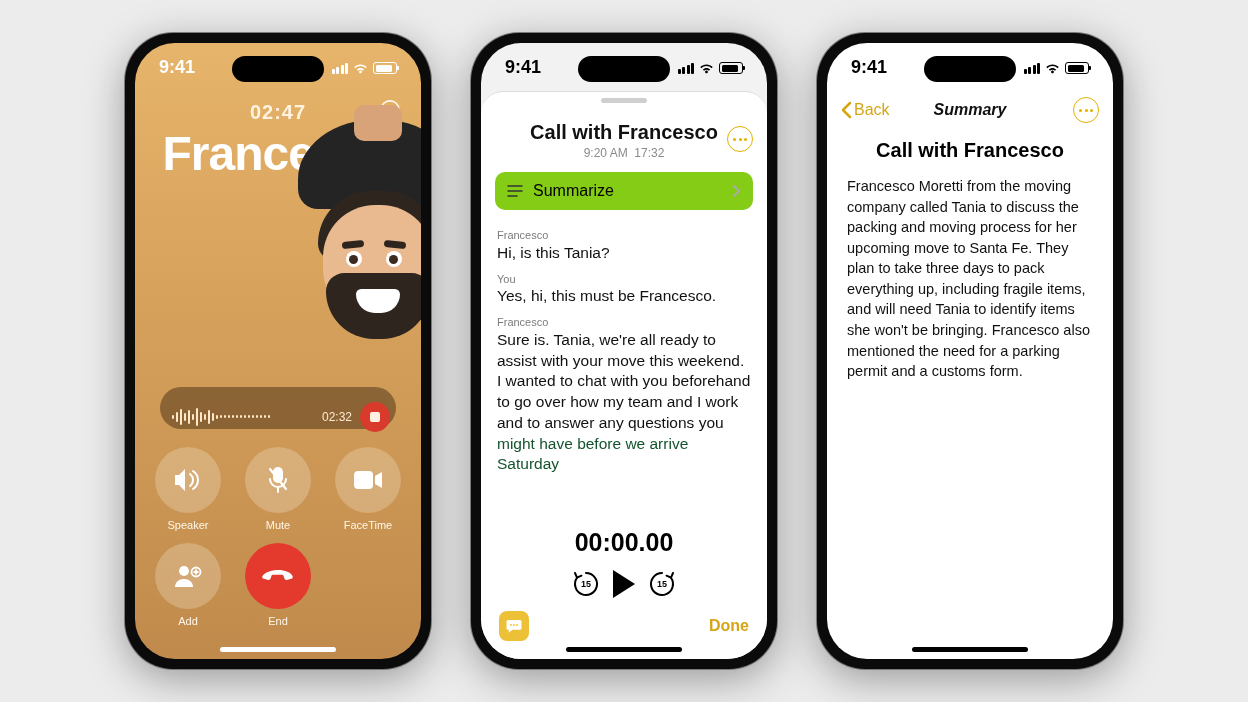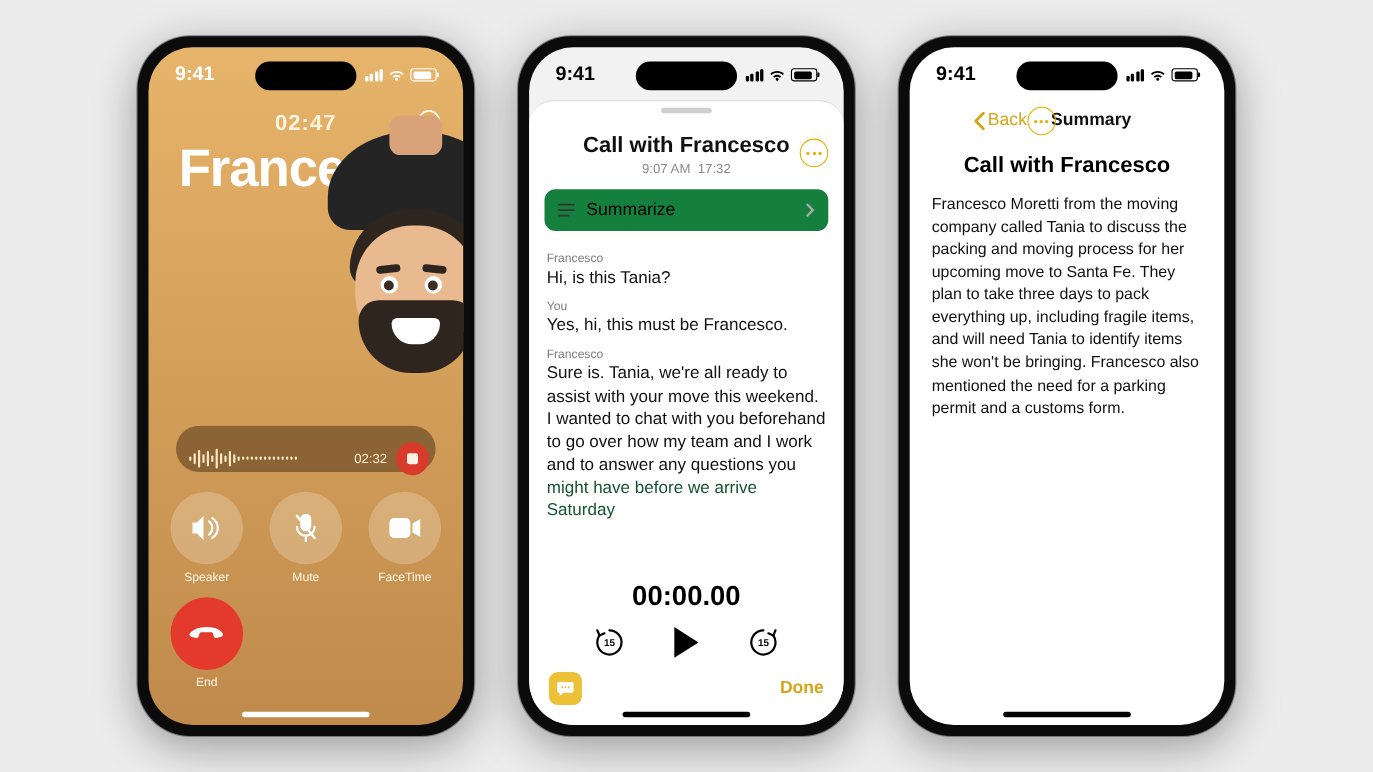--- a/index.html
+++ b/index.html
@@ -129,43 +129,43 @@
     background:#fff; border-radius:22px 22px 0 0;
     border-top:1px solid #dcdcdc;
     display:flex; flex-direction:column;
     padding-bottom:4px;
   }
   .grabber{width:46px;height:5px;background:#cfcfcf;border-radius:3px;margin:6px auto 0;}
   .opts-btn{position:absolute;top:34px;right:14px;width:26px;height:26px;border-radius:50%;border:1.5px solid #e4b100;display:flex;align-items:center;justify-content:center;}
   .opts-btn span{width:3px;height:3px;background:#e4b100;border-radius:50%;margin:0 1.2px;}
   .call-title{margin-top:18px;text-align:center;font-size:20px;font-weight:700;color:#111;}
   .call-sub{text-align:center;font-size:12px;color:#8a8a8a;margin-top:2px;}
-  .summ-btn{margin:12px 14px 0;height:38px;border-radius:10px;background:#15803d;display:flex;align-items:center;padding:0 12px;gap:10px;}
+  .summ-btn{margin:12px 14px 0;height:38px;border-radius:10px;background:#84cc16;display:flex;align-items:center;padding:0 12px;gap:10px;}
   .summ-btn .chev{margin-left:auto;color:#aaa;}
   .dialog{padding:10px 16px 0;overflow:hidden;flex:1;font-size:15.5px;line-height:1.34;}
   .dialog .spk{font-size:11px;color:#7c7c7c;margin-top:8px;}
   .dialog .line{color:#111;}
   .dialog .fade{color:#14532d;}
   .player{padding:8px 0 6px;display:flex;flex-direction:column;align-items:center;}
   .pl-time{font-size:25px;font-weight:700;}
-  .pl-ctrls{margin-top:12px;display:flex;align-items:center;gap:44px;}
+  .pl-ctrls{margin-top:12px;display:flex;align-items:center;gap:12px;}
   .skip{position:relative;width:30px;height:30px;}
   .skip svg{position:absolute;inset:0;}
   .skip span{position:absolute;inset:0;display:flex;align-items:center;justify-content:center;font-size:9px;font-weight:600;}
   .play-tri{width:0;height:0;border-left:22px solid #000;border-top:14px solid transparent;border-bottom:14px solid transparent;}
   .bottom-bar{display:flex;align-items:center;justify-content:space-between;padding:6px 18px 14px;}
   .chat-icn{width:30px;height:30px;border-radius:8px;background:#ecc137;display:flex;align-items:center;justify-content:center;}
   .chat-icn svg{width:18px;height:18px;}
   .done{color:#d6a516;font-weight:600;font-size:16px;}
 
   
   .screen.summary{background:#fff;}
-  .nav{position:absolute;top:50px;left:0;right:0;height:34px;display:flex;align-items:center;justify-content:flex-start;padding:0 14px;margin-left:44px;}
+  .nav{position:absolute;top:50px;left:0;right:0;height:34px;display:flex;align-items:center;justify-content:space-between;padding:0 14px;}
   .back{display:flex;align-items:center;gap:2px;color:#d6a516;font-size:16px;}
-  .nav-title{position:absolute;left:0;right:0;text-align:center;font-weight:600;font-size:16px;color:#111;}
+  .nav-title{position:absolute;left:0;right:0;text-align:center;font-weight:600;font-size:16px;color:#111;font-style:italic;}
   .nav .opts-btn{position:static;}
   .sum-title{margin-top:96px;text-align:center;font-size:20px;font-weight:700;}
   .sum-body{padding:14px 20px 0;font-size:14.5px;line-height:1.42;color:#111;}
 </style>
 </head>
 <body>
 
 <div class="phone">
   <div class="screen call">
     <div class="island"></div>
@@ -269,20 +269,32 @@
       </div>
       <div class="ctrl">
         <div class="btn">
             <svg width="30" height="20" viewBox="0 0 30 20">
               <rect x="1" y="1" width="19" height="18" rx="4" fill="#fff"></rect>
               <path fill="#fff" d="M22 6l7-4v16l-7-4z"></path>
             </svg>
           </div>
         <span class="lbl">FaceTime</span>
       </div>
+      <div class="ctrl">
+        <div class="btn">
+            <svg width="30" height="24" viewBox="0 0 30 24">
+              <circle cx="11" cy="7" r="5" fill="#fff"></circle>
+              <path fill="#fff" d="M2 23c0-5 4-8 9-8s9 3 9 8z"></path>
+              <circle cx="23" cy="8" r="4.5" fill="none" stroke="#fff" stroke-width="1.8"></circle>
+              <line x1="23" y1="5.5" x2="23" y2="10.5" stroke="#fff" stroke-width="1.8"></line>
+              <line x1="20.5" y1="8" x2="25.5" y2="8" stroke="#fff" stroke-width="1.8"></line>
+            </svg>
+          </div>
+        <span class="lbl">Add</span>
+      </div>
       <div class="ctrl end">
         <div class="btn">
             <svg width="34" height="16" viewBox="0 0 34 16">
               <path fill="#fff" d="M17 2C10 2 4 4.5 1.5 8c-.7 1 0 2.5 1.2 2.8l4.6 1.1c1 .2 2-.3 2.3-1.3l.8-2.6c.2-.7.9-1.2 1.6-1.2h9c.7 0 1.4.5 1.6 1.2l.8 2.6c.3 1 1.3 1.5 2.3 1.3l4.6-1.1c1.2-.3 1.9-1.8 1.2-2.8C30 4.5 24 2 17 2z"></path>
             </svg>
           </div>
         <span class="lbl">End</span>
       </div>
     </div>
     <div class="home-ind light"></div>
@@ -312,21 +324,21 @@
 
     <div class="sheet">
       <div class="grabber"></div>
       <div class="opts-btn">
           <span></span>
           <span></span>
           <span></span>
         </div>
       <div class="call-title">Call with Francesco</div>
       <div class="call-sub">
-        <span>9:07 AM</span>&nbsp;&nbsp;<span>17:32</span>
+        <span>9:20 AM</span>&nbsp;&nbsp;<span>17:32</span>
       </div>
 
       <div class="summ-btn">
         <svg width="16" height="14" viewBox="0 0 16 14">
             <path fill="none" stroke="#333" stroke-width="1.5" stroke-linecap="round" d="M1 2h14M1 7h14M1 12h9"></path>
           </svg>
         <span>Summarize</span>
         <svg class="chev" width="9" height="14" viewBox="0 0 9 14">
             <path fill="none" stroke="currentColor" stroke-width="2" stroke-linecap="round" d="M2 2l5 5-5 5"></path>
           </svg>

